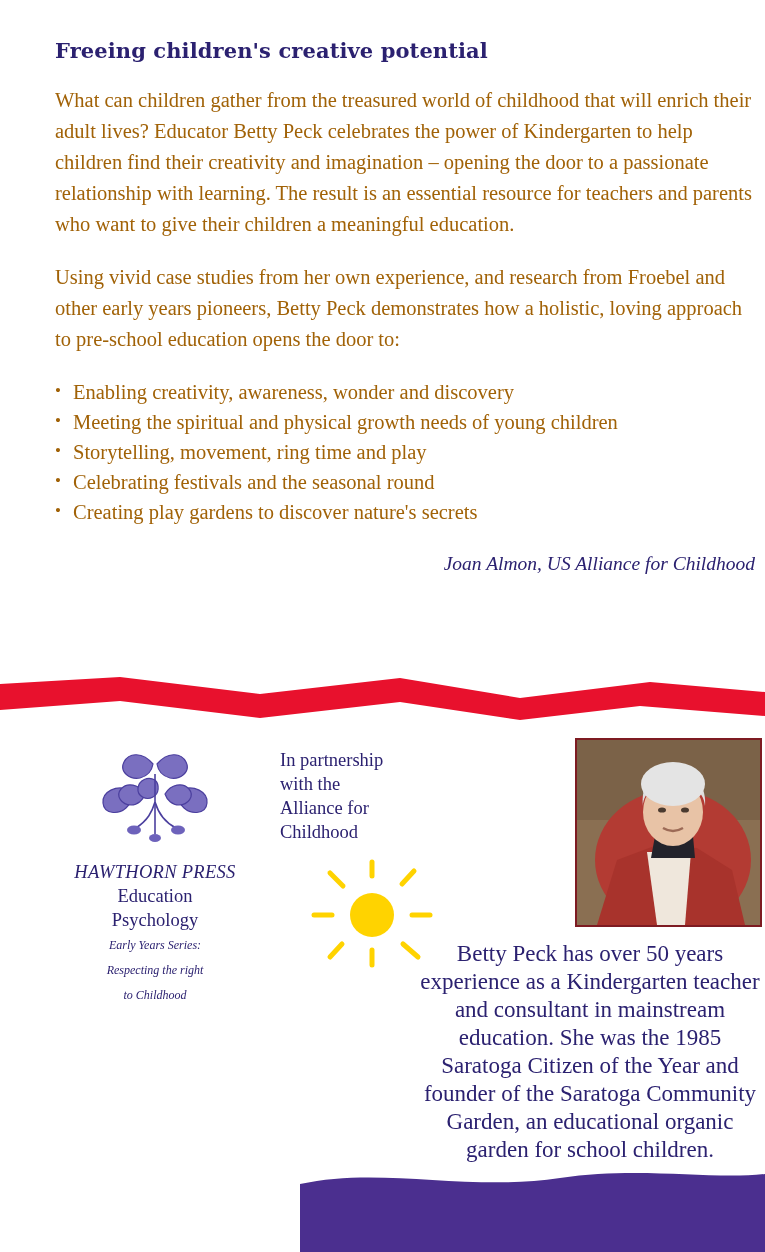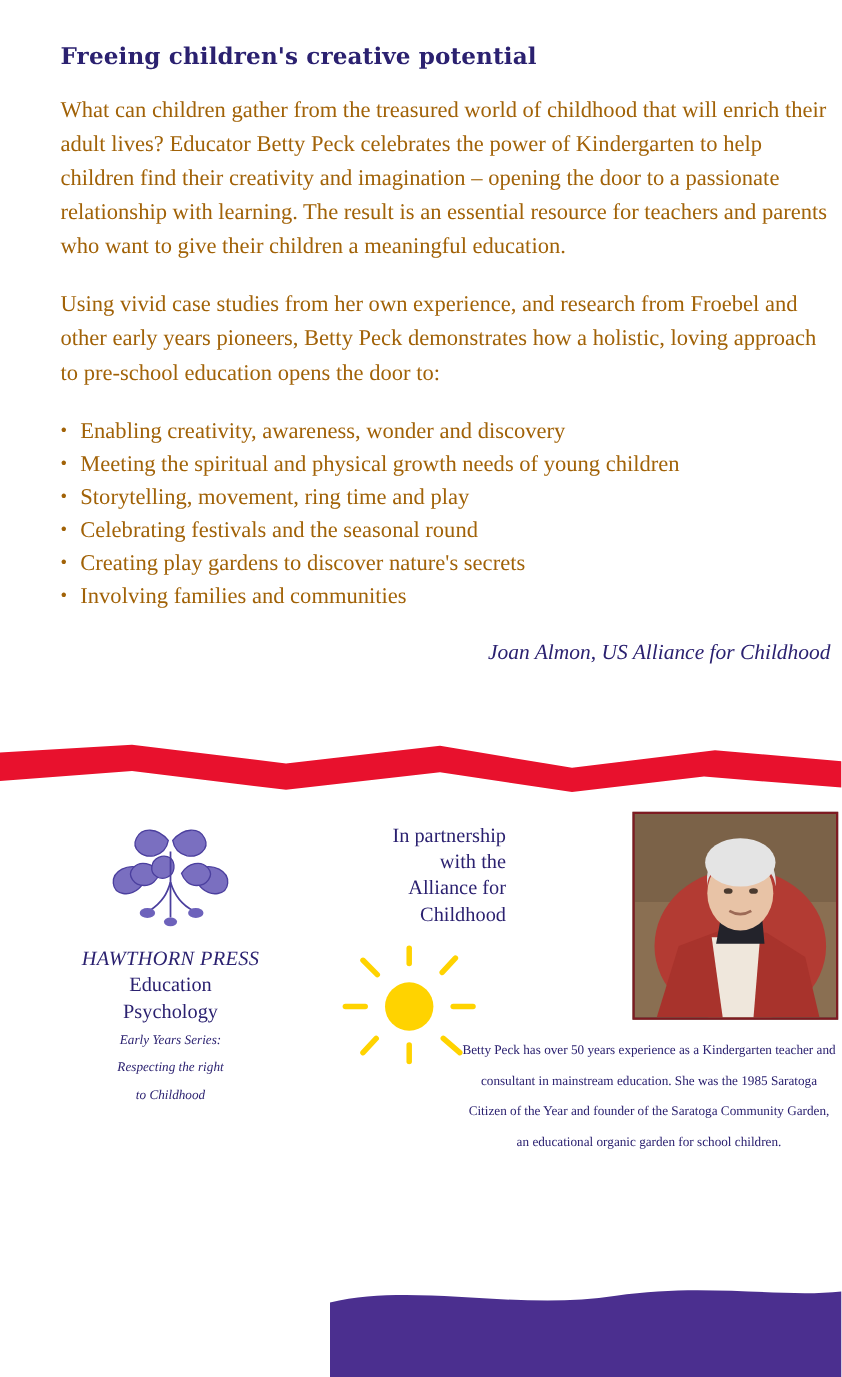--- a/index.html
+++ b/index.html
@@ -119,21 +119,21 @@
     font-style: italic;
     font-size: 12px;
     line-height: 23px;
     margin-top: 2px;
   }
   .partnership {
     position: absolute;
     left: 280px;
     top: 18px;
     width: 180px;
-    text-align: right;
+    text-align: left;
     font-size: 18.5px;
     line-height: 24px;
     color: #2b2170;
   }
   .sun {
     position: absolute;
     left: 310px;
     top: 128px;
     width: 130px;
     height: 110px;
@@ -152,21 +152,21 @@
     position: relative;
     width: 100%;
     height: 100%;
   }
   .bio {
     position: absolute;
     left: 420px;
     top: 210px;
     width: 340px;
     text-align: center;
-    font-size: 12px;
+    font-size: 23px;
     line-height: 28px;
     color: #2b2170;
   }
   
   .bottom-wave {
     position: absolute;
     left: 0;
     top: 1150px;
     width: 765px;
     height: 102px;
@@ -184,21 +184,20 @@
     <p class="para">What can children gather from the treasured world of childhood that will enrich their adult lives? Educator Betty Peck celebrates the power of Kindergarten to help children find their creativity and imagination – opening the door to a passionate relationship with learning. The result is an essential resource for teachers and parents who want to give their children a meaningful education.</p>
 
     <p class="para">Using vivid case studies from her own experience, and research from Froebel and other early years pioneers, Betty Peck demonstrates how a holistic, loving approach to pre-school education opens the door to:</p>
 
     <ul class="bullets">
       <li>Enabling creativity, awareness, wonder and discovery</li>
       <li>Meeting the spiritual and physical growth needs of young children</li>
       <li>Storytelling, movement, ring time and play</li>
       <li>Celebrating festivals and the seasonal round</li>
       <li>Creating play gardens to discover nature's secrets</li>
-      <li>Involving families and communities</li>
     </ul>
 
     <p class="attrib">Joan Almon, US Alliance for Childhood</p>
 
   </div>
 
   <svg class="red-divider" viewBox="0 0 765 50" preserveAspectRatio="none">
     <path d="M0,12 L120,5 L260,22 L400,6 L520,26 L650,10 L765,20 L765,44 L640,34 L520,48 L400,30 L260,46 L120,29 L0,38 Z" fill="#e8112d"></path>
   </svg>
 

